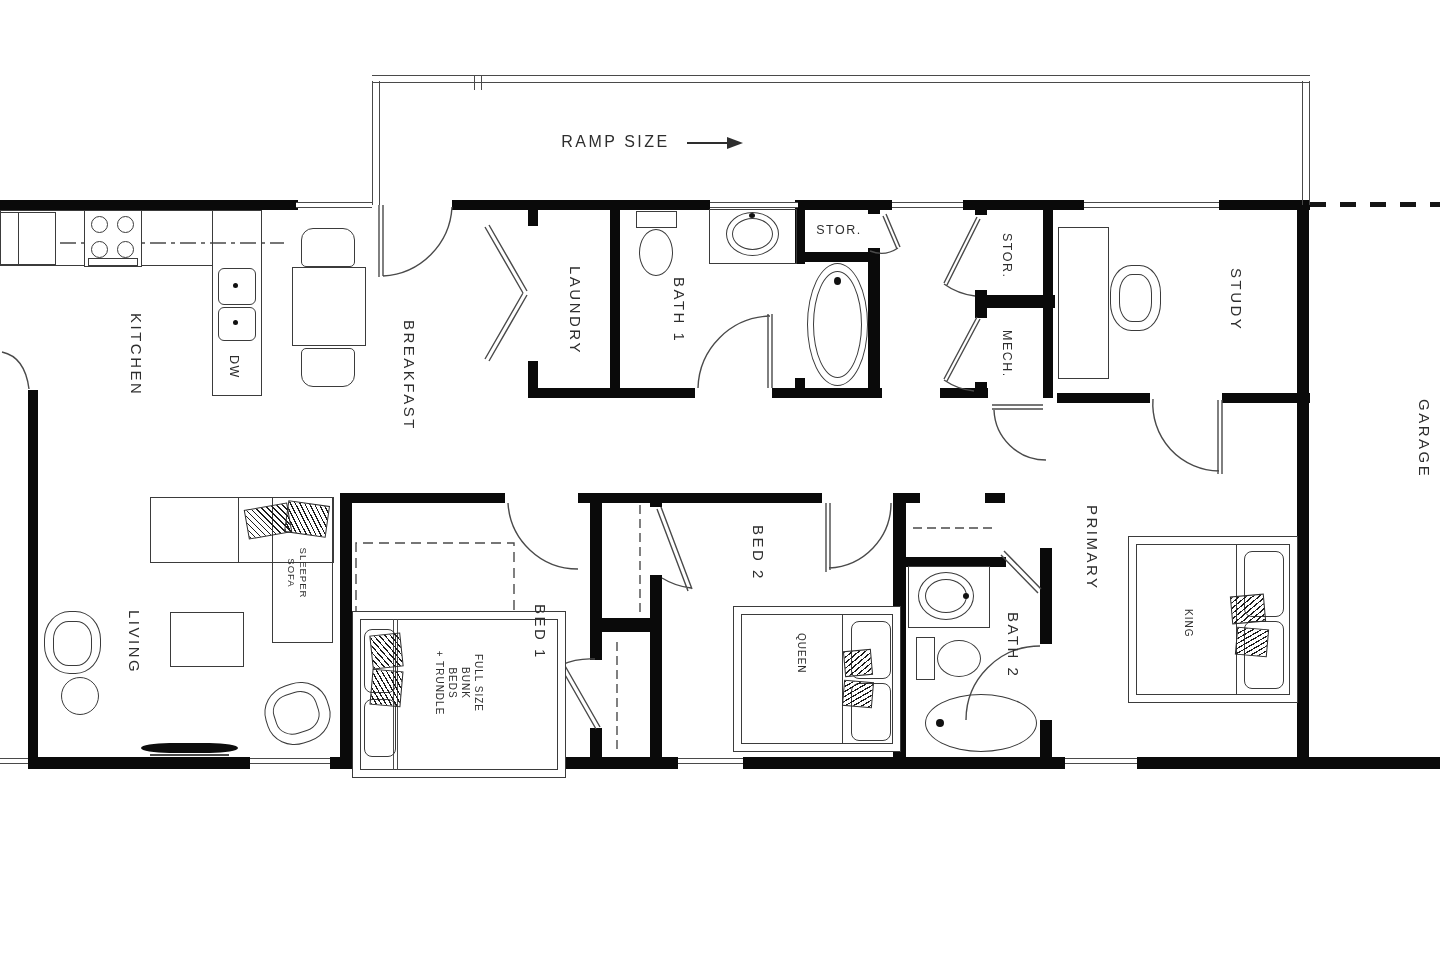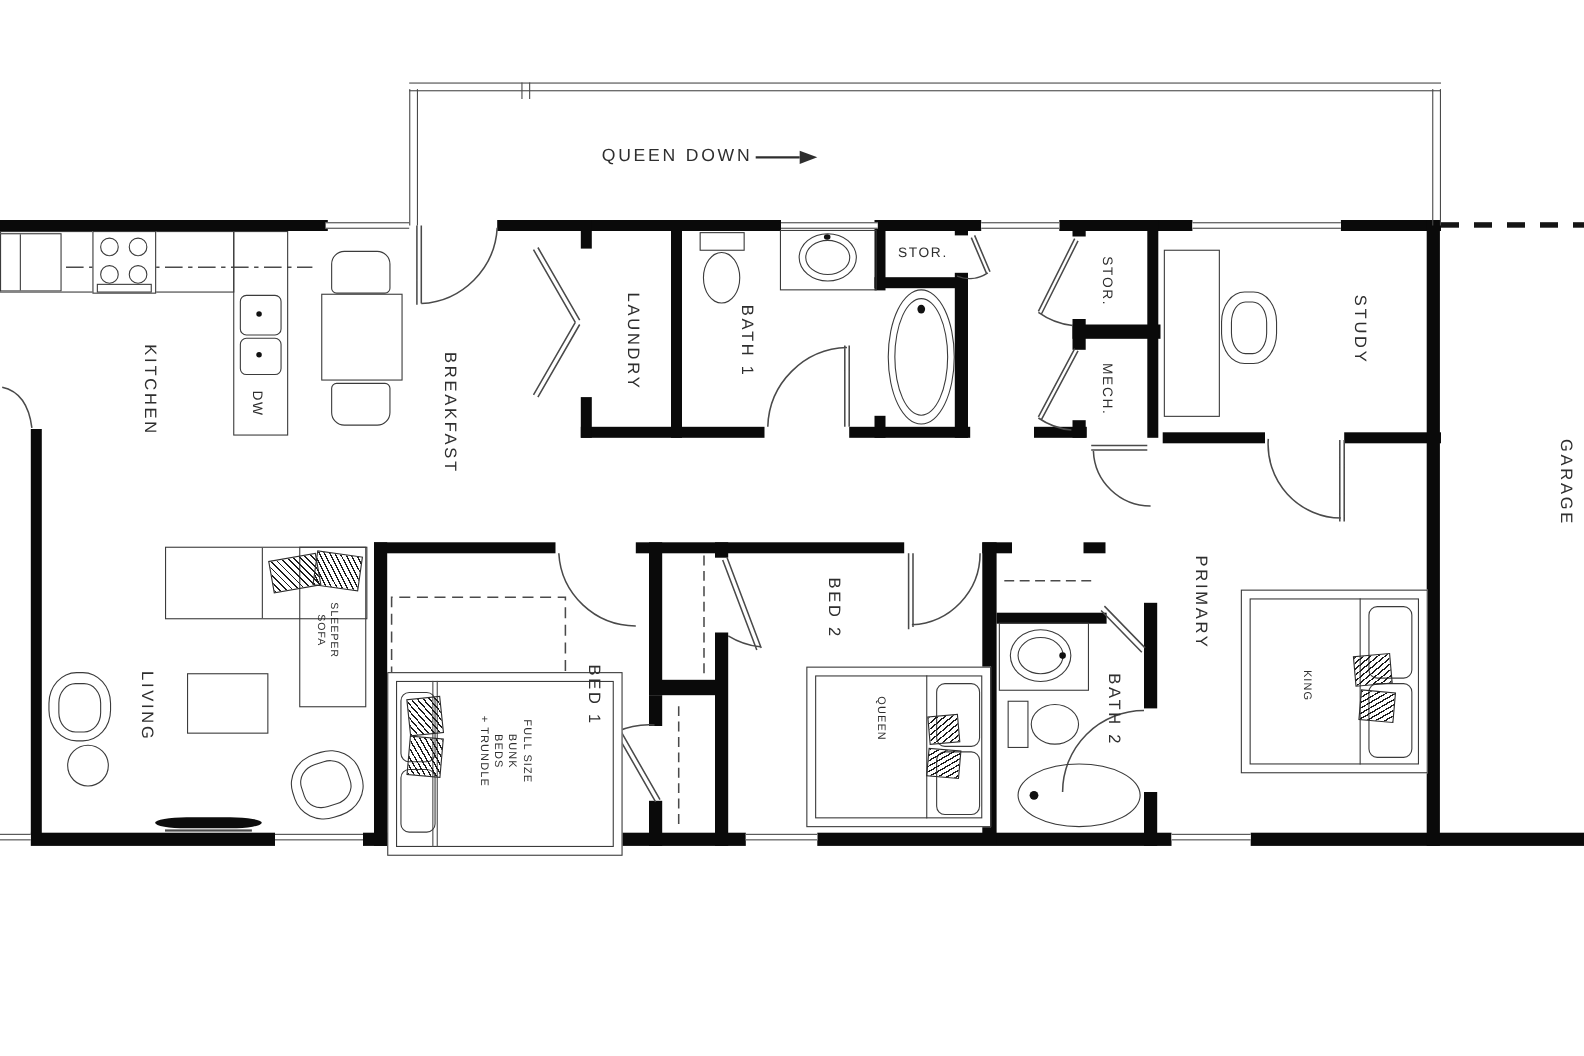--- a/index.html
+++ b/index.html
@@ -198,21 +198,21 @@
 
   <div class="furn" style="left:908px;top:566px;width:82px;height:62px;"></div>
   <div class="furn" style="left:918px;top:572px;width:56px;height:48px;border-radius:50%;"></div>
   <div class="furn" style="left:925px;top:579px;width:42px;height:34px;border-radius:50%;"></div>
   <div class="dot" style="left:963px;top:593px;width:6px;height:6px;"></div>
   <div class="furn" style="left:916px;top:637px;width:19px;height:43px;"></div>
   <div class="furn" style="left:937px;top:640px;width:44px;height:37px;border-radius:50%;"></div>
   <div class="furn" style="left:925px;top:694px;width:112px;height:58px;border-radius:50%;"></div>
   <div class="dot" style="left:936px;top:719px;width:8px;height:8px;"></div>
 
-  <div class="lbl" style="left:543px;top:131px;width:145px;height:22px;font-size:16px;">QUEEN DOWN</div>
+  <div class="lbl" style="left:543px;top:131px;width:145px;height:22px;font-size:16px;">RAMP SIZE</div>
   <div class="lbl vlab" style="left:124px;top:309px;width:24px;height:92px;">KITCHEN</div>
   <div class="lbl vlab" style="left:397px;top:312px;width:24px;height:126px;">BREAKFAST</div>
   <div class="lbl vlab" style="left:122px;top:605px;width:24px;height:74px;">LIVING</div>
   <div class="lbl vlab" style="left:563px;top:240px;width:24px;height:140px;">LAUNDRY</div>
   <div class="lbl vlab" style="left:667px;top:263px;width:24px;height:95px;">BATH 1</div>
   <div class="lbl small" style="left:806px;top:221px;width:66px;height:18px;">STOR.</div>
   <div class="lbl vlab small" style="left:996px;top:221px;width:22px;height:70px;">STOR.</div>
   <div class="lbl vlab small" style="left:996px;top:317px;width:22px;height:74px;">MECH.</div>
   <div class="lbl vlab" style="left:1224px;top:256px;width:24px;height:88px;">STUDY</div>
   <div class="lbl vlab" style="left:1412px;top:396px;width:24px;height:86px;">GARAGE</div>

